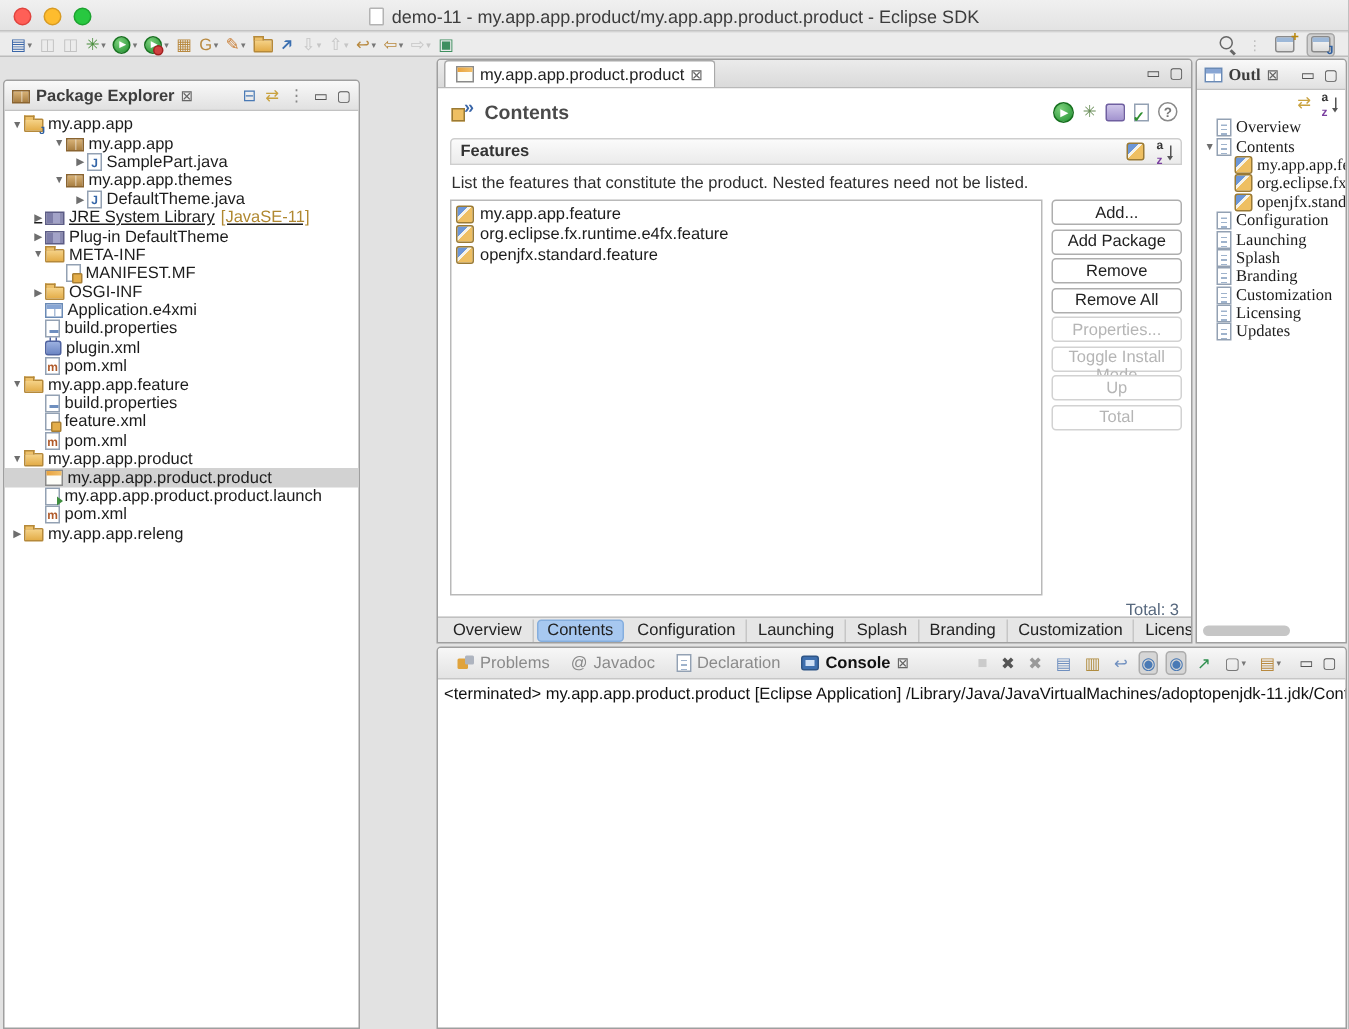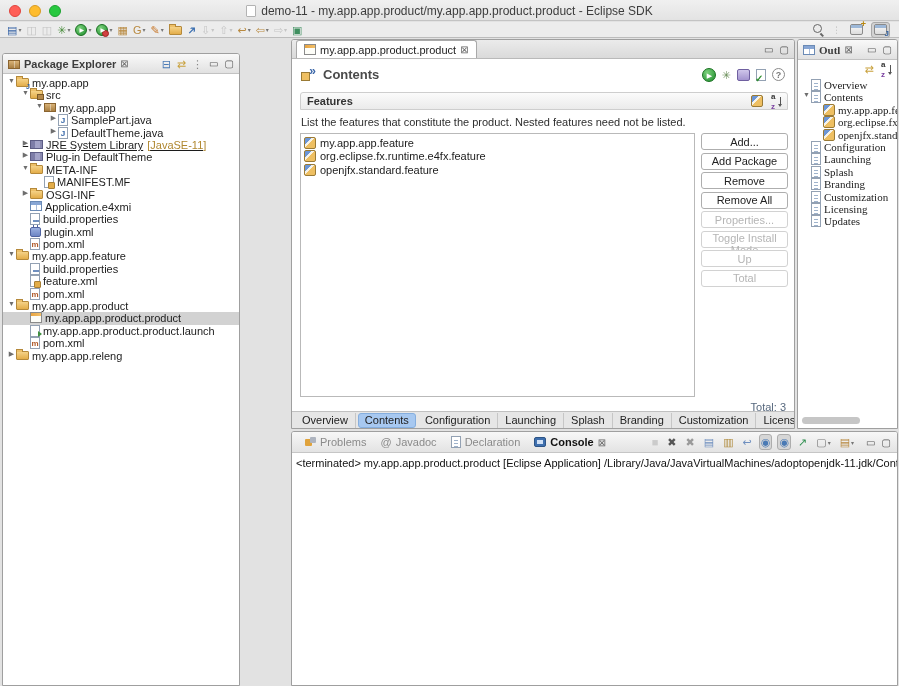--- a/index.html
+++ b/index.html
@@ -51,21 +51,21 @@
   .vhead{height:20px;background:linear-gradient(#f9f9f9,#e1e1e1);border-bottom:1px solid #c2c2c2;
          display:flex;align-items:center;padding:0 5px;}
   .vtab{display:flex;align-items:center;gap:4px;font-weight:bold;color:#3d3d3d;}
   .vclose{color:#666;font-size:10px;font-weight:normal;}
   .vactions{margin-left:auto;display:flex;align-items:center;gap:6px;color:#777;}
   .va{font-size:11px;line-height:12px;}
   .minmax{font-size:10px;color:#555;}
 
   
   .tree{padding-top:3px;overflow:hidden;}
-  .trow{height:12.4px;display:flex;align-items:flex-start;white-space:nowrap;}
+  .trow{height:12.4px;display:flex;align-items:center;white-space:nowrap;}
   .trow.sel{background:#d2d2d2;}
   .arrow{width:9px;flex:none;font-size:7px;color:#6e6e6e;text-align:center;}
   .tlabel{margin-left:3px;}
   .tsuffix{margin-left:4px;color:#b08830;}
 
   
   .ti{display:inline-block;position:relative;flex:none;}
   .ti-folder,.ti-java-project,.ti-source-folder{width:13px;height:9px;margin-top:1px;background:linear-gradient(#f5d287,#e3ad49);border:1px solid #b5893a;border-radius:1px;}
   .ti-folder::before,.ti-java-project::before,.ti-source-folder::before{content:"";position:absolute;top:-3px;left:-1px;width:5px;height:2px;background:#edc069;border:1px solid #b5893a;border-bottom:none;}
   .ti-java-project::after{content:"J";position:absolute;right:-2px;bottom:-4px;font:bold 7px "Liberation Sans",sans-serif;color:#2f5fa0;}
@@ -259,34 +259,34 @@
           <span class="minmax">▭</span>
           <span class="minmax">▢</span>
         </span>
     </div>
     <div class="tree" id="pe-tree">
         <div class="trow" style="padding-left: 4px;">
           <span class="arrow">▼</span>
           <span class="ti ti-java-project"></span>
           <span class="tlabel">my.app.app</span>
         </div>
-        <div class="trow" style="padding-left: 18px;">
-          <span class="arrow">▼</span>
-          <span class="ti ti-source-folder"></span>
-          <span class="tlabel">src</span>
-        </div>
         <div class="trow" style="padding-left: 32px;">
           <span class="arrow">▼</span>
           <span class="ti ti-package"></span>
           <span class="tlabel">my.app.app</span>
         </div>
         <div class="trow" style="padding-left: 46px;">
           <span class="arrow">▶</span>
           <span class="ti ti-java-file"></span>
           <span class="tlabel">SamplePart.java</span>
+        </div>
+        <div class="trow" style="padding-left: 32px;">
+          <span class="arrow">▼</span>
+          <span class="ti ti-package"></span>
+          <span class="tlabel">my.app.app.themes</span>
         </div>
         <div class="trow" style="padding-left: 46px;">
           <span class="arrow">▶</span>
           <span class="ti ti-java-file"></span>
           <span class="tlabel">DefaultTheme.java</span>
         </div>
         <div class="trow" style="padding-left: 18px; text-decoration: underline;">
           <span class="arrow">▶</span>
           <span class="ti ti-library"></span>
           <span class="tlabel">JRE System Library</span>

